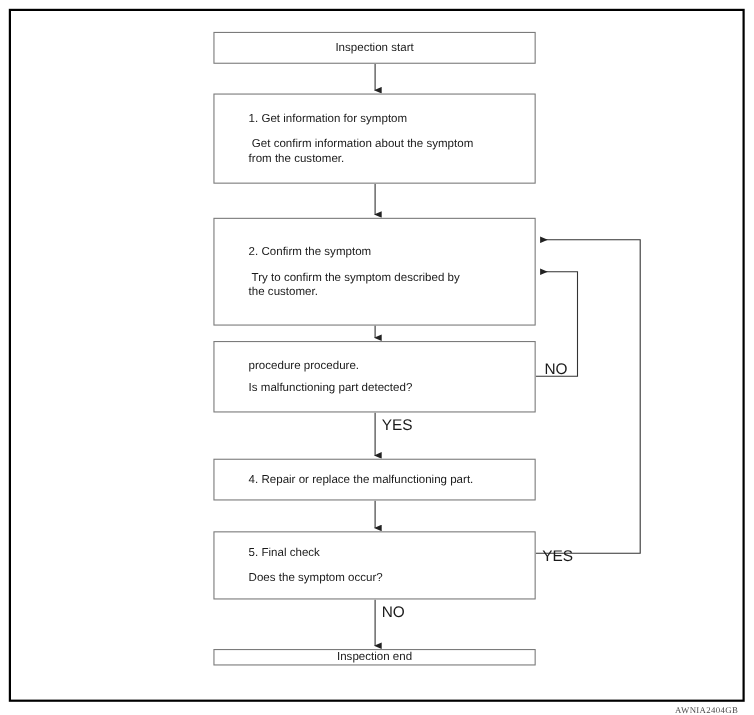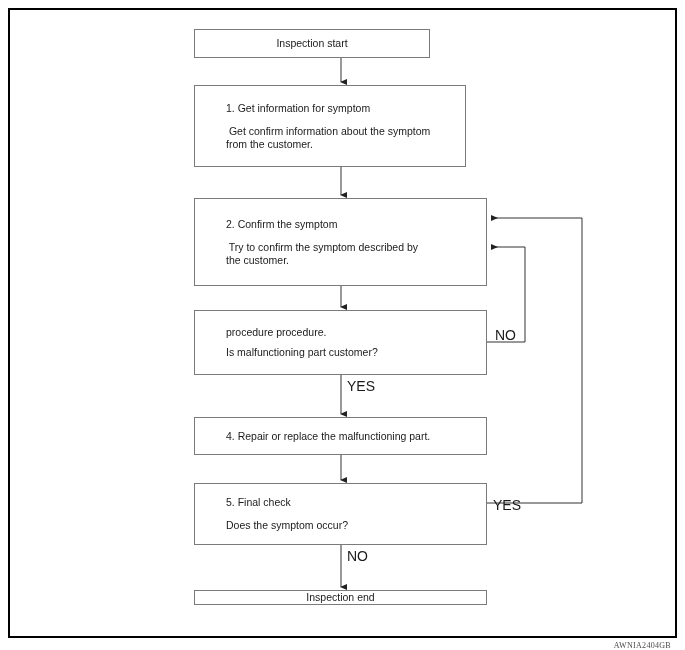--- a/index.html
+++ b/index.html
@@ -113,49 +113,49 @@
 
     <line x1="341" y1="455" x2="341" y2="480" stroke="#333333" stroke-width="1" marker-end="url(#arrow-down)"></line>
 
     <line x1="341" y1="545" x2="341" y2="587" stroke="#333333" stroke-width="1" marker-end="url(#arrow-down)"></line>
 
     <polyline points="487,342 525,342 525,247 492,247" fill="none" stroke="#333333" stroke-width="1" marker-end="url(#arrow-left)"></polyline>
 
     <polyline points="487,503 582,503 582,218 492,218" fill="none" stroke="#333333" stroke-width="1" marker-end="url(#arrow-left)"></polyline>
   </svg>
 
-  <div class="node center" style="left:194px; top:29px; width:236px; height:29px;">
+  <div class="node center" style="left:194px; top:29px; width:293px; height:29px;">
     <div class="node-inner">
       <div class="line-txt">Inspection start</div>
     </div>
   </div>
 
-  <div class="node left" style="left:194px; top:85px; width:272px; height:82px;">
+  <div class="node left" style="left:194px; top:85px; width:293px; height:82px;">
     <div class="node-inner">
       <div class="line-txt">1. Get information for symptom</div>
       <div class="gap-sm"></div>
       <div class="line-txt"> Get confirm information about the symptom</div>
       <div class="line-txt">from the customer.</div>
     </div>
   </div>
 
-  <div class="node left" style="left:194px; top:198px; width:293px; height:88px;padding-left:22px;">
+  <div class="node left" style="left:194px; top:198px; width:293px; height:98px;padding-left:22px;">
     <div class="node-inner">
       <div class="line-txt">2. Confirm the symptom</div>
       <div class="gap-sm"></div>
       <div class="line-txt"> Try to confirm the symptom described by</div>
       <div class="line-txt">the customer.</div>
     </div>
   </div>
 
   <div class="node left" style="left:194px; top:310px; width:293px; height:65px;">
     <div class="node-inner">
       <div class="line-txt">procedure procedure.</div>
       <div class="gap-xs"></div>
-      <div class="line-txt">Is malfunctioning part customer?</div>
+      <div class="line-txt">Is malfunctioning part detected?</div>
     </div>
   </div>
 
   <div class="node left" style="left:194px; top:417px; width:293px; height:38px;text-decoration:underline;">
     <div class="node-inner">
       <div class="line-txt">4. Repair or replace the malfunctioning part.</div>
     </div>
   </div>
 
   <div class="node left" style="left:194px; top:483px; width:293px; height:62px;padding-left:36px;">

